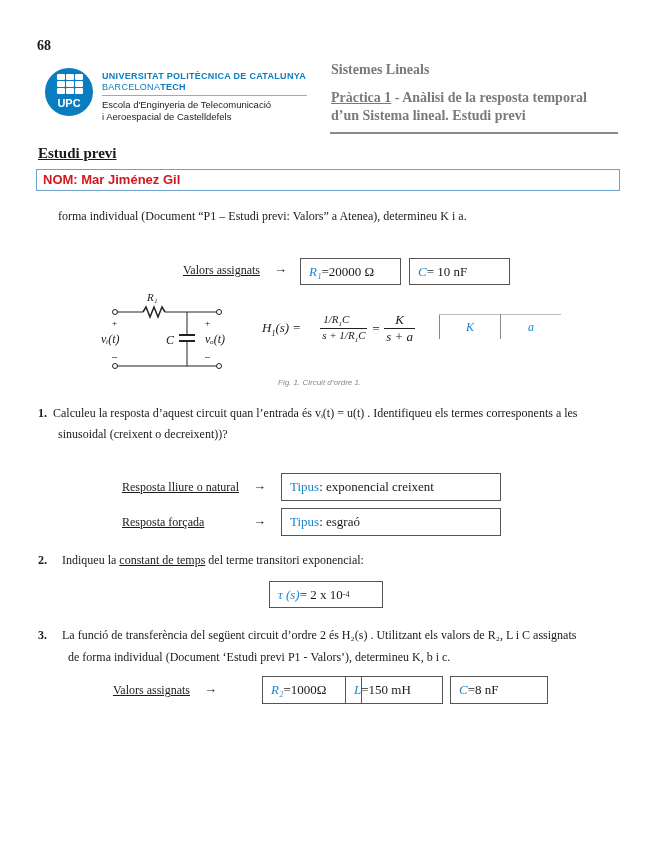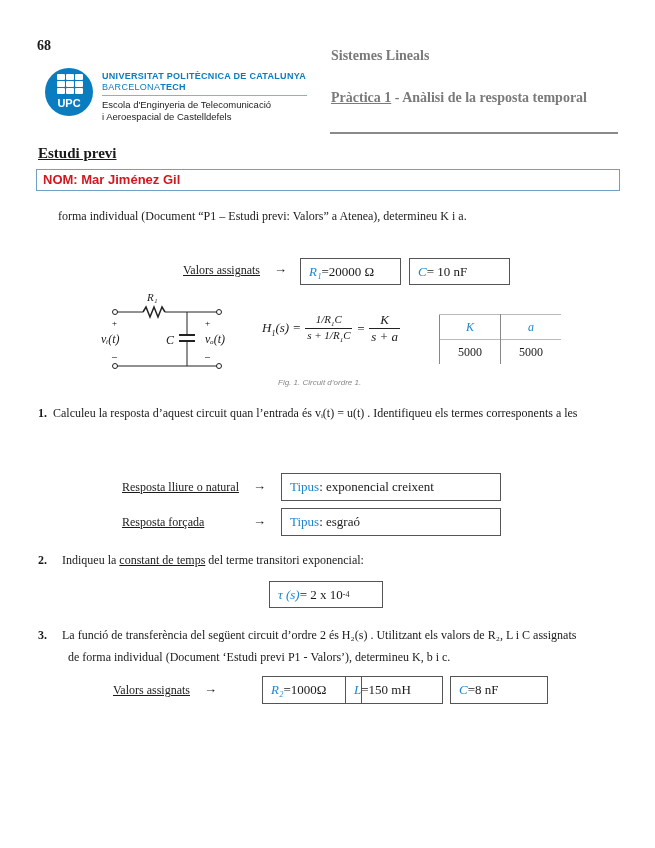--- a/index.html
+++ b/index.html
@@ -9,21 +9,21 @@
   .logo-circle { left:45px; top:68px; width:48px; height:48px; border-radius:50%; background:#0a7cc0; }
   .logo-dots { left:57px; top:74px; width:26px; height:22px; display:grid; grid-template-columns:repeat(3,8px); grid-template-rows:repeat(3,6px); gap:1px; }
   .logo-dots span { background:#fff; border-radius:1px; }
   .logo-upc { left:47px; top:97px; width:44px; text-align:center; color:#fff; font-family:"Liberation Sans", sans-serif; font-weight:bold; font-size:11px; }
   .uni1 { left:102px; top:71px; font-family:"Liberation Sans", sans-serif; font-size:9px; font-weight:bold; color:#0a7cc0; letter-spacing:0.3px; }
   .uni2 { left:102px; top:82px; font-family:"Liberation Sans", sans-serif; font-size:9px; color:#0a7cc0; letter-spacing:0.3px; }
   .uni2 b { font-weight:bold; }
   .unidiv { left:102px; top:95px; width:205px; height:1px; background:#7fb3d8; }
   .esc1 { left:102px; top:99px; font-family:"Liberation Sans", sans-serif; font-size:9.5px; color:#222; }
   .esc2 { left:102px; top:111px; font-family:"Liberation Sans", sans-serif; font-size:9.5px; color:#222; }
-  .course { left:331px; top:48px; font-size:14px; font-weight:bold; color:#7a7a7a; }
+  .course { left:331px; top:62px; font-size:14px; font-weight:bold; color:#7a7a7a; }
   .pract { left:331px; top:89px; font-size:14px; font-weight:bold; color:#7a7a7a; line-height:18px; width:300px; }
   .pract u { text-decoration:underline; }
   .hrule { left:330px; top:132px; width:288px; height:2px; background:#8a8a8a; }
   .section { left:38px; top:145px; font-size:15px; font-weight:bold; text-decoration:underline; }
   .namebox { left:36px; top:169px; width:584px; height:22px; border:1px solid #6fa0c8; box-sizing:border-box; }
   .namebox span { position:absolute; left:6px; top:2px; font-family:"Liberation Sans", sans-serif; font-weight:bold; font-size:13px; color:#d0191f; }
   .q { font-size:12px; line-height:22px; }
   .qnum { font-weight:bold; }
   .blue { color:#1a87d0; }
   .box { border:1px solid #555; box-sizing:border-box; font-size:13px; display:flex; align-items:center; padding-left:8px; }
@@ -56,20 +56,21 @@
 <div class="abs logo-upc">UPC</div>
 <div class="abs uni1">UNIVERSITAT POLITÈCNICA DE CATALUNYA</div>
 <div class="abs uni2"><span>BARCELONA</span><b>TECH</b></div>
 <div class="abs unidiv"></div>
 <div class="abs esc1">Escola d'Enginyeria de Telecomunicació</div>
 <div class="abs esc2">i Aeroespacial de Castelldefels</div>
 
 <div class="abs course">Sistemes Lineals</div>
 <div class="abs pract">
   <u>Pràctica 1</u><span> - Anàlisi de la resposta temporal</span><br>
+  <span>d’un Sistema lineal. Estudi previ</span>
 </div>
 <div class="abs hrule"></div>
 
 <div class="abs section">Estudi previ</div>
 <div class="abs namebox">
     <span>NOM: Mar Jiménez Gil</span>
   </div>
 
 <div class="abs q" style="left:38px; top:205px; width:590px;">
   <div style="padding-left:20px;">forma individual (Document “P1 – Estudi previ: Valors” a Atenea), determineu K i a.</div>
@@ -106,46 +107,43 @@
 </svg>
 <div class="abs it" style="left:147px; top:291px; font-size:11px;">R₁</div>
 <div class="abs it" style="left:101px; top:332px; font-size:12px;">vᵢ(t)</div>
 <div class="abs it" style="left:166px; top:333px; font-size:12px;">C</div>
 <div class="abs it" style="left:205px; top:332px; font-size:12px;">vₒ(t)</div>
 
 <div class="abs it" style="left:262px; top:312px; font-size:13px; display:flex; align-items:center; gap:4px;">
   <span>H<sub style="font-size:8px;">1</sub>(s) =</span>
   <span style="display:inline-flex; flex-direction:column; align-items:center;">
     <span style="font-size:11px;">1/R<sub style="font-size:7px;">1</sub>C</span>
-    <span style="border-top:1px solid #222; font-size:11px; padding:0 2px;">s + 1/R<sub style="font-size:7px;">1</sub>C</span>
+    <span style="border-top:1px solid #222; font-size:11px; padding:0 2px;margin-left:15px;">s + 1/R<sub style="font-size:7px;">1</sub>C</span>
   </span>
   <span>=</span>
   <span style="display:inline-flex; flex-direction:column; align-items:center;">
     <span>K</span>
     <span style="border-top:1px solid #222; padding:0 2px;">s + a</span>
   </span>
 </div>
 
 <table class="abs ka" style="left:439px; top:314px;">
   <tbody>
       <tr>
     <td class="blue it">K</td>
     <td class="blue it">a</td>
   </tr>
-  <tr>
-    <td>5000</td>
-    <td>5000</td>
-  </tr>
 </tbody>
   </table>
 
 <div class="abs figcap">Fig. 1. Circuit d’ordre 1.</div>
 
 <div class="abs q" style="left:38px; top:403px; width:590px; line-height:21px;">
   <div><span class="qnum">1.</span>&nbsp; <span>Calculeu la resposta d’aquest circuit quan l’entrada és  vᵢ(t) = u(t) . Identifiqueu els termes corresponents a les</span></div>
+  <div style="padding-left:20px;">sinusoidal (creixent o decreixent))?</div>
 </div>
 
 <div class="abs lbl" style="left:122px; top:480px;">Resposta lliure o natural</div>
 <div class="abs arrow" style="left:253px; top:478px;">→</div>
 <div class="abs box" style="left:281px; top:473px; width:220px; height:28px;">
   <span class="blue">Tipus</span>
     <span>: exponencial creixent</span>
 </div>
 
 <div class="abs lbl" style="left:122px; top:515px;">Resposta forçada</div>

